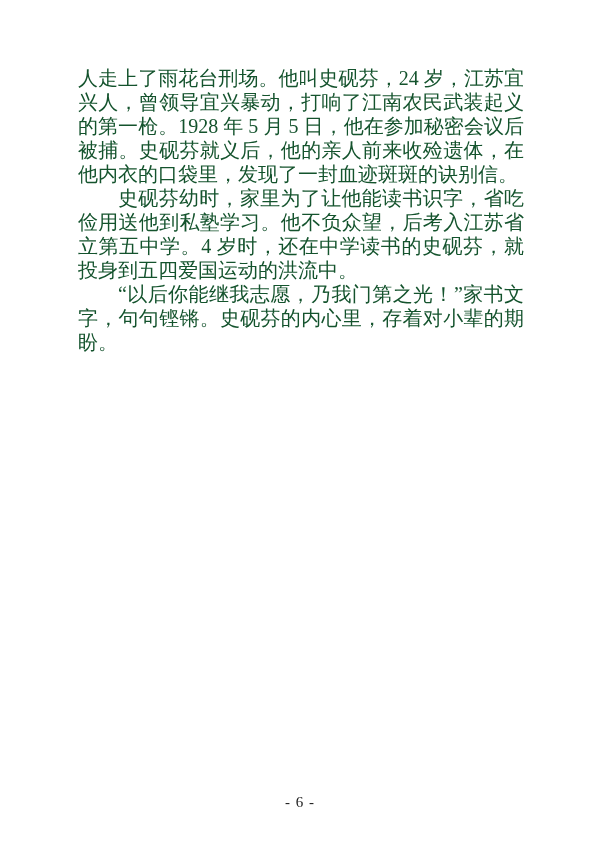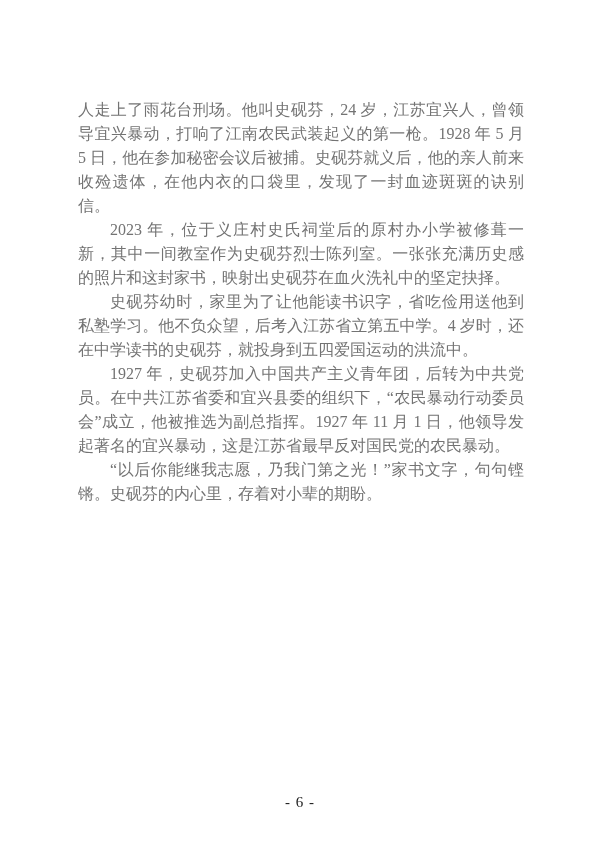--- a/index.html
+++ b/index.html
@@ -15,24 +15,24 @@
   .page {
     position: relative;
     width: 600px;
     height: 849px;
     background: #ffffff;
     overflow: hidden;
   }
   .text-block {
     position: absolute;
     left: 78px;
-    top: 98px;
+    top: 66px;
     width: 446px;
-    color: #737373;
-    font-size: 16px;
+    color: #14532d;
+    font-size: 20px;
     line-height: 24px;
     text-align: justify;
     text-justify: inter-ideograph;
   }
   .para {
     margin: 0;
     padding: 0;
     text-indent: 2em;
   }
   .para.continued {
@@ -49,19 +49,17 @@
     color: #1c1c1c;
     letter-spacing: 1px;
   }
 </style>
 </head>
 <body>
 
 <div class="page">
   <div class="text-block">
     <p class="para continued">人走上了雨花台刑场。他叫史砚芬，24 岁，江苏宜兴人，曾领导宜兴暴动，打响了江南农民武装起义的第一枪。1928 年 5 月 5 日，他在参加秘密会议后被捕。史砚芬就义后，他的亲人前来收殓遗体，在他内衣的口袋里，发现了一封血迹斑斑的诀别信。</p>
-    <p class="para">2023 年，位于义庄村史氏祠堂后的原村办小学被修葺一新，其中一间教室作为史砚芬烈士陈列室。一张张充满历史感的照片和这封家书，映射出史砚芬在血火洗礼中的坚定抉择。</p>
     <p class="para">史砚芬幼时，家里为了让他能读书识字，省吃俭用送他到私塾学习。他不负众望，后考入江苏省立第五中学。4 岁时，还在中学读书的史砚芬，就投身到五四爱国运动的洪流中。</p>
-    <p class="para">1927 年，史砚芬加入中国共产主义青年团，后转为中共党员。在中共江苏省委和宜兴县委的组织下，“农民暴动行动委员会”成立，他被推选为副总指挥。1927 年 11 月 1 日，他领导发起著名的宜兴暴动，这是江苏省最早反对国民党的农民暴动。</p>
     <p class="para">“以后你能继我志愿，乃我门第之光！”家书文字，句句铿锵。史砚芬的内心里，存着对小辈的期盼。</p>
   </div>
   <div class="page-number">- 6 -</div>
 </div>
 
 </body></html>

